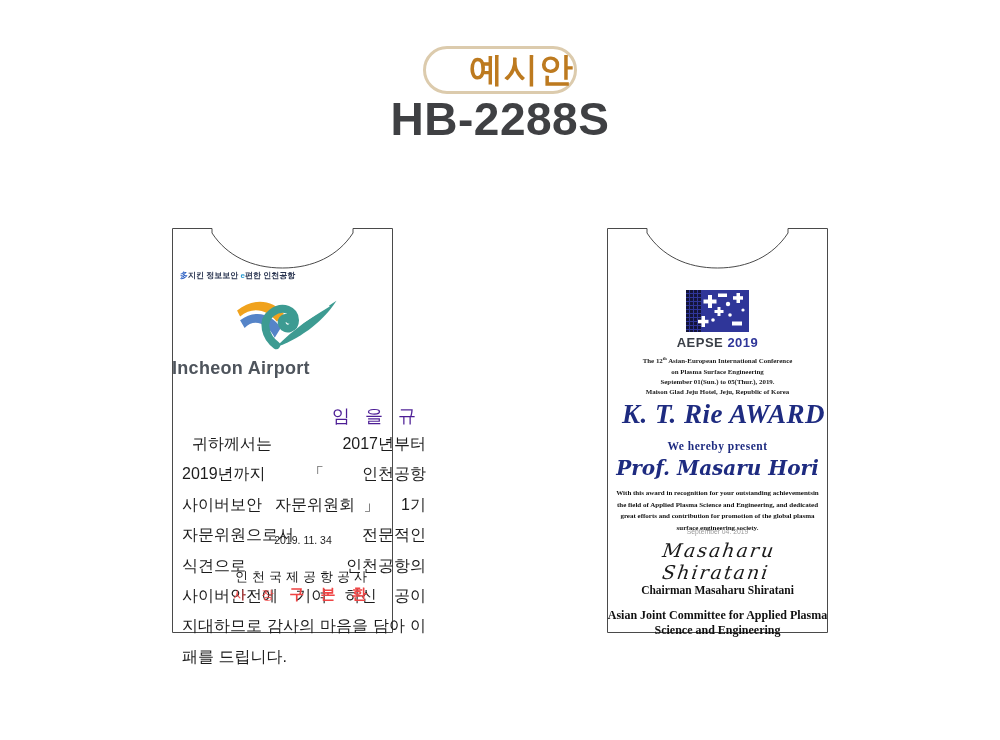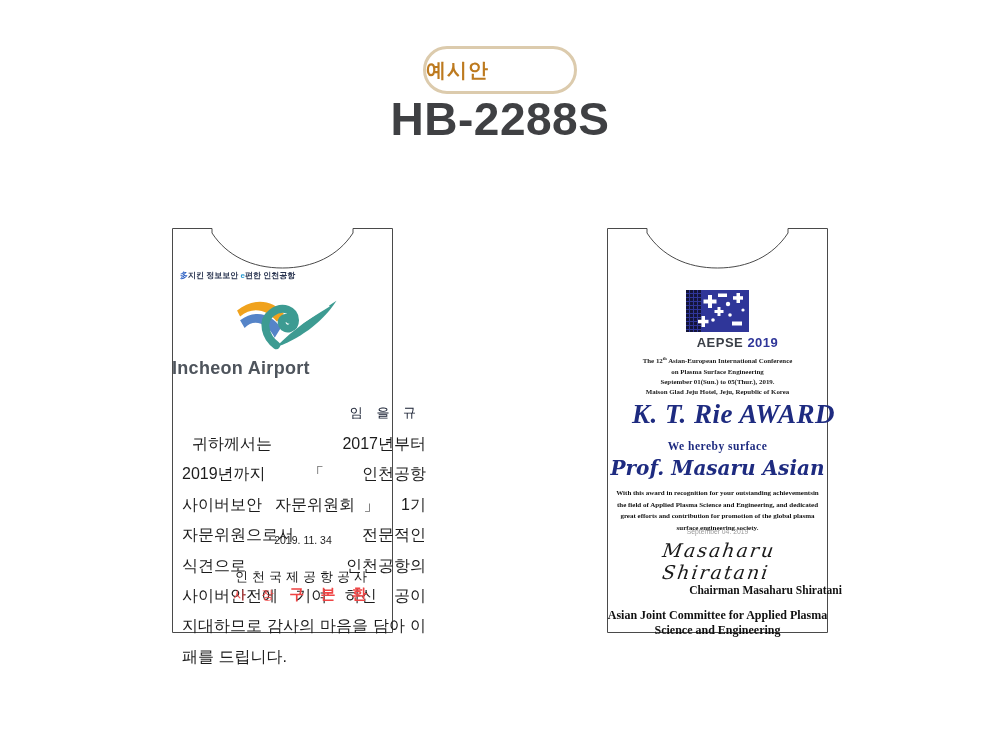--- a/index.html
+++ b/index.html
@@ -3,80 +3,80 @@
 <meta charset="utf-8">
 <style>
   html,body{margin:0;padding:0;background:#fff;}
   .stage{position:relative;width:1000px;height:740px;background:#ffffff;overflow:hidden;
          font-family:"Liberation Sans",sans-serif;}
 
   
   .badge{position:absolute;left:50%;top:46px;transform:translateX(-50%);
          width:148px;height:42px;background:#fff;
          border:3px solid var(--c-badge_border,#dccbad);border-radius:26px;
-         display:flex;align-items:center;justify-content:flex-start;
-         font-size:20px;font-weight:bold;color:var(--c-badge_text,#bd7a1f);letter-spacing:1px;}
+         display:flex;align-items:center;justify-content:flex-end;
+         font-size:34px;font-weight:bold;color:var(--c-badge_text,#bd7a1f);letter-spacing:1px;}
   .code{position:absolute;left:0;top:92px;width:100%;text-align:center;
         font-size:46px;font-weight:bold;color:var(--c-code_text,#3f4043);letter-spacing:0.5px;}
 
   
   .cert{position:absolute;width:221px;height:405px;}
   .cert-left{left:172px;top:228px;padding-left:41px;}
   .cert-right{left:607px;top:228px;}
   .outline{position:absolute;left:0;top:0;width:221px;height:405px;}
 
   
   .slogan{position:absolute;left:8px;top:42px;font-size:8px;font-weight:bold;
           color:#27324e;white-space:nowrap;}
   .slogan .c-blue{color:#2f62c4;}
   .slogan .c-cyan{color:#2a9ad2;}
   .incheon-logo{position:absolute;left:41px;top:66px;width:140px;height:64px;}
   .incheon-word{position:absolute;left:0;top:130px;width:100%;text-align:left;
                 font-size:18px;font-weight:bold;color:var(--c-gray_text,#4e545c);letter-spacing:0.3px;}
-  .recipient-kr{position:absolute;top:176px;right:13px;font-size:13px;letter-spacing:5px;color:#0f172a;}
+  .recipient-kr{position:absolute;top:176px;right:13px;font-size:18px;letter-spacing:5px;color:#4c1d95;}
   .body-kr{position:absolute;top:201px;left:10px;right:8px;font-size:16px;line-height:1.9;
            color:#1c1c1c;text-align:justify;text-indent:10px;word-break:keep-all;}
   .date-kr{position:absolute;top:306px;left:0;width:100%;text-align:center;font-size:10.5px;color:#1c1c1c;}
   .org-kr{position:absolute;top:340px;left:0;width:100%;text-align:center;
           font-size:13px;letter-spacing:4px;color:#111;}
   .signer-kr{position:absolute;top:357px;left:0;width:100%;text-align:center;
              font-size:12.5px;letter-spacing:6px;color:#ef4444;}
   .signer-kr .signer-name{font-size:15px;font-weight:600;}
 
   
   .aepse-logo{position:absolute;left:79px;top:62px;width:63px;height:42px;}
   .aepse-caption{position:absolute;top:107px;left:0;width:100%;text-align:center;
-                 font-size:13px;font-weight:bold;letter-spacing:0.5px;margin-left:20px;}
+                 font-size:13px;font-weight:bold;letter-spacing:0.5px;}
   .aepse-word{color:#3a3f47;}
   .aepse-year{color:var(--c-logo_navy,#2b39a0);}
   .conf{position:absolute;top:128px;left:0;width:100%;text-align:center;
         font-family:"Liberation Serif",serif;font-weight:bold;font-size:6.9px;
         line-height:1.5;color:#1a1a1a;}
   .conf sup{font-size:4.5px;}
-  .award-title{position:absolute;top:171px;left:16px;width:100%;text-align:center;
+  .award-title{position:absolute;top:171px;left:6px;width:100%;text-align:center;
                font-family:"Liberation Serif",serif;font-style:italic;font-weight:bold;
                font-size:27px;color:var(--c-navy,#1e2b80);letter-spacing:0.5px;}
   .present{position:absolute;top:212px;left:0;width:100%;text-align:center;
            font-family:"Liberation Serif",serif;font-weight:bold;font-size:11.5px;
            color:var(--c-navy,#1e2b80);letter-spacing:0.5px;}
   .recipient-en{position:absolute;top:228px;left:0;width:100%;text-align:center;
                 font-family:"DejaVu Serif",serif;font-style:italic;font-weight:bold;
                 font-size:20px;color:var(--c-navy,#1e2b80);}
   .body-en{position:absolute;top:260px;left:8px;right:8px;text-align:center;
            font-family:"Liberation Serif",serif;font-weight:bold;font-size:7px;
            line-height:1.65;color:#111;}
   .date-en{position:absolute;top:300px;left:0;width:100%;text-align:center;
            font-size:6.8px;color:#9a9a9a;}
   .signature{position:absolute;top:311px;left:0;width:100%;text-align:center;
              font-family:"DejaVu Serif",serif;font-style:italic;font-size:19px;
              color:#1a1a1a;transform:skewX(-8deg);letter-spacing:2px;}
   .committee{position:absolute;top:346px;left:0;width:100%;text-align:center;
              font-family:"Liberation Serif",serif;font-weight:bold;font-size:12px;color:#111;margin-top:34px;}
   .chairman{position:absolute;top:356px;left:0;width:100%;text-align:center;
-            font-family:"Liberation Serif",serif;font-weight:bold;font-size:11.5px;color:#111;padding-left:48px;}
+            font-family:"Liberation Serif",serif;font-weight:bold;font-size:11.5px;color:#111;}
 </style>
 </head>
 <body>
 
 <div class="stage">
 
   <div class="badge">
     <span>예시안</span>
   </div>
   <div class="code">HB-2288S</div>
@@ -147,22 +147,22 @@
     </div>
 
     <div class="conf">
       <div><span>The 12</span><sup>th</sup><span> Asian-European International Conference</span></div>
       <div>on Plasma Surface Engineering</div>
       <div>September 01(Sun.) to 05(Thur.), 2019.</div>
       <div>Maison Glad Jeju Hotel, Jeju, Republic of Korea</div>
     </div>
 
     <div class="award-title">K. T. Rie AWARD</div>
-    <div class="present">We hereby surface</div>
-    <div class="recipient-en">Prof. Masaru Asian</div>
+    <div class="present">We hereby present</div>
+    <div class="recipient-en">Prof. Masaru Hori</div>
     <div class="body-en">With this award in recognition for your outstanding achievementsin the field of Applied Plasma Science and Engineering, and dedicated great efforts and contribution for promotion of the global plasma surface engineering society.</div>
     <div class="date-en">September 04. 2019</div>
     <div class="signature">Masaharu Shiratani</div>
     <div class="committee">Asian Joint Committee for Applied Plasma Science and Engineering</div>
     <div class="chairman">Chairman Masaharu Shiratani</div>
   </div>
 
 </div>
 
 </body></html>

